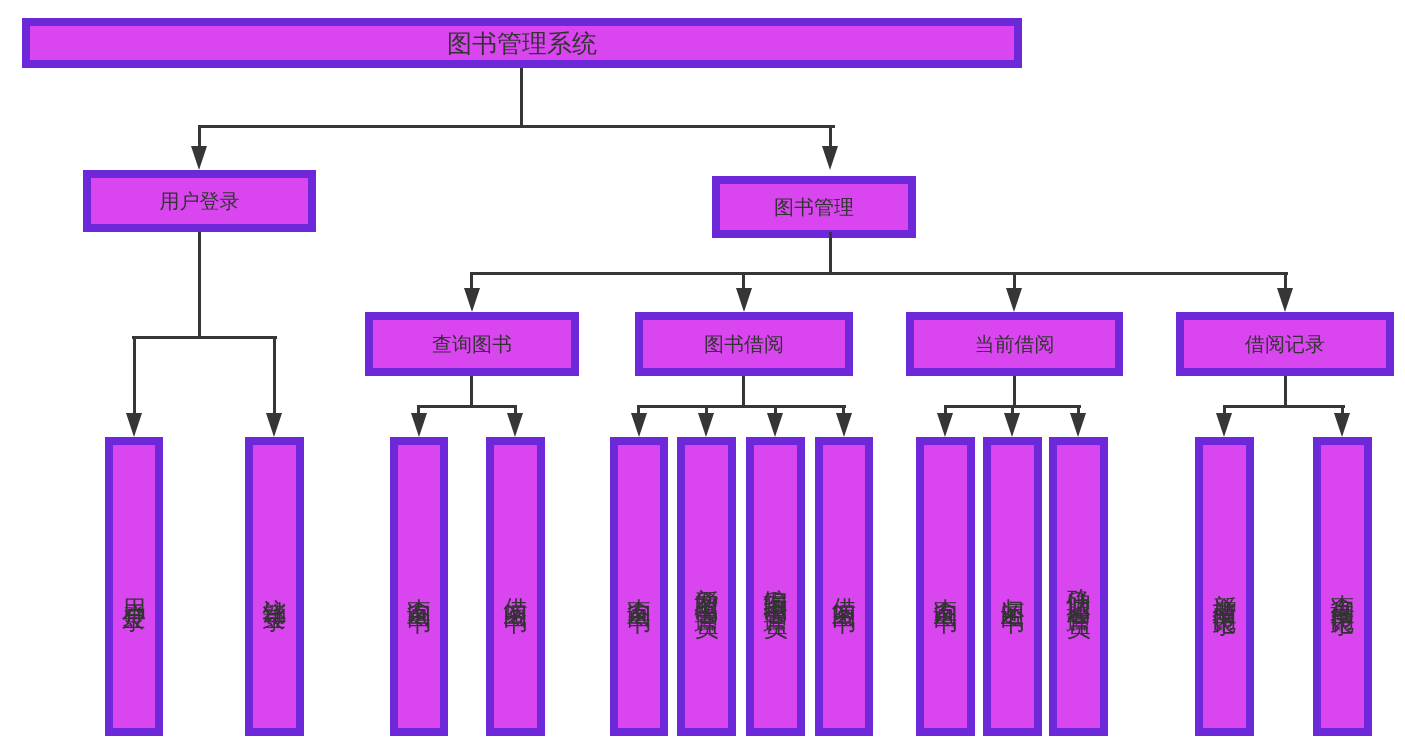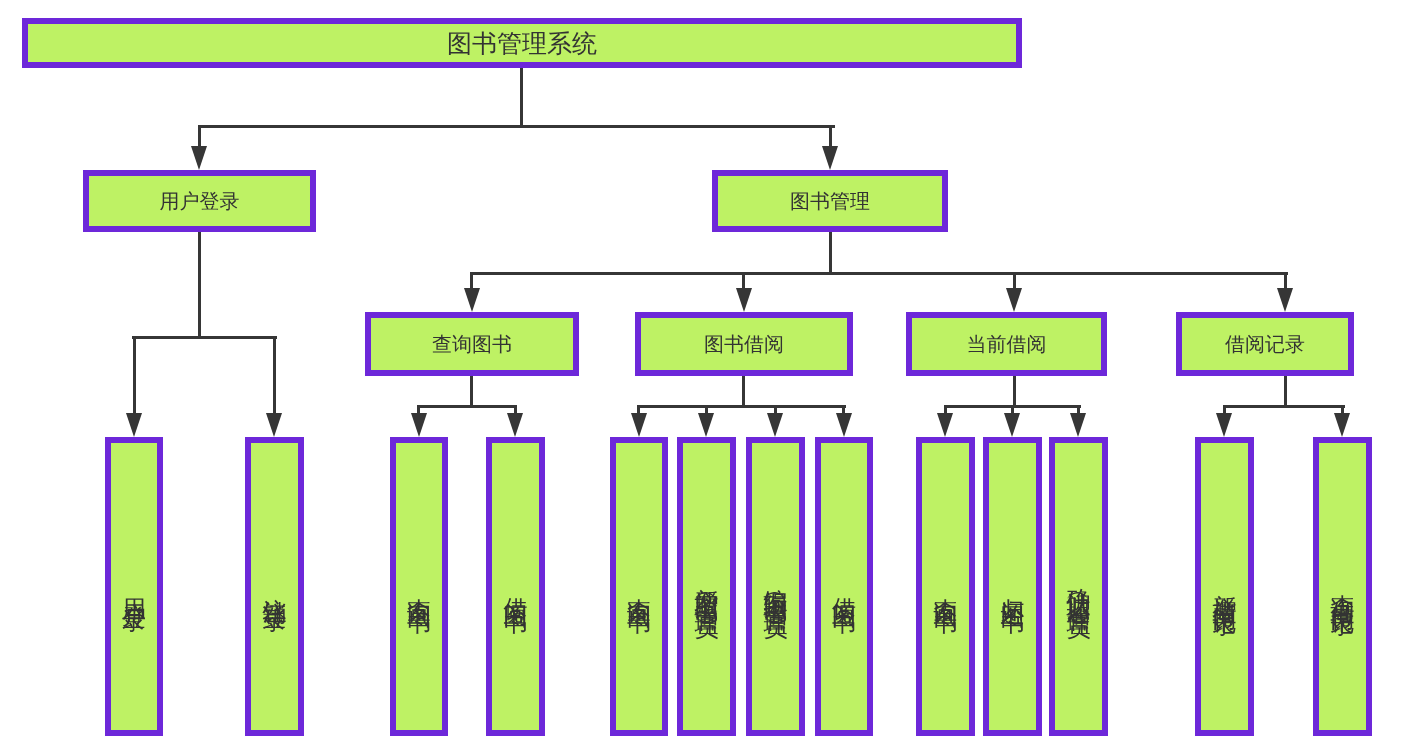--- a/index.html
+++ b/index.html
@@ -1,22 +1,22 @@
 <!DOCTYPE html>
 <html><head>
 <meta charset="utf-8">
 <style>
   html,body{margin:0;padding:0;background:#ffffff;}
   #stage{
     position:relative;width:1405px;height:747px;background:#ffffff;overflow:hidden;
     font-family:"Liberation Sans","DejaVu Sans",sans-serif;color:#333333;
   }
   .box{
-    position:absolute;box-sizing:border-box;background:#bef264;
-    border:6px solid #6d28d9;display:flex;align-items:center;justify-content:center;
+    position:absolute;box-sizing:border-box;background:#d946ef;
+    border:8px solid #6d28d9;display:flex;align-items:center;justify-content:center;
   }
   .hlabel{font-size:20px;color:#333333;white-space:nowrap;}
   .title .hlabel{font-size:25px;}
   .vlabel{
     writing-mode:vertical-rl;text-orientation:mixed;
     font-size:24px;line-height:1;letter-spacing:4px;color:#333333;
   }
   .line{position:absolute;background:#363636;}
   .tri{
     position:absolute;width:0;height:0;
@@ -40,21 +40,21 @@
   <div class="line" style="left:520px;top:68px;width:3px;height:60px;"></div>
   <div class="line" style="left:198px;top:125px;width:637px;height:3px;"></div>
   <div class="line" style="left:198px;top:125px;width:3px;height:24px;"></div>
   <div class="tri" style="left:191px;top:146px;"></div>
   <div class="line" style="left:829px;top:125px;width:3px;height:24px;"></div>
   <div class="tri" style="left:822px;top:146px;"></div>
 
   <div class="box" style="left:83px;top:170px;width:233px;height:62px;">
     <span class="hlabel">用户登录</span>
   </div>
-  <div class="box" style="left:712px;top:170px;width:236px;height:62px;font-family:Liberation Mono, monospace;">
+  <div class="box" style="left:712px;top:176px;width:204px;height:62px;font-family:Liberation Mono, monospace;">
     <span class="hlabel">图书管理</span>
   </div>
 
   <div class="line" style="left:198px;top:232px;width:3px;height:106px;"></div>
   <div class="line" style="left:132px;top:336px;width:145px;height:3px;"></div>
   <div class="line" style="left:133px;top:336px;width:3px;height:79px;"></div>
   <div class="tri" style="left:126px;top:413px;"></div>
   <div class="line" style="left:273px;top:336px;width:3px;height:79px;"></div>
   <div class="tri" style="left:266px;top:413px;"></div>
 
@@ -75,24 +75,24 @@
   <div class="tri" style="left:1006px;top:288px;"></div>
   <div class="line" style="left:1284px;top:272px;width:3px;height:19px;"></div>
   <div class="tri" style="left:1277px;top:288px;"></div>
 
   <div class="box" style="left:365px;top:312px;width:214px;height:64px;">
     <span class="hlabel">查询图书</span>
   </div>
   <div class="box" style="left:635px;top:312px;width:218px;height:64px;justify-content:center;">
     <span class="hlabel">图书借阅</span>
   </div>
-  <div class="box" style="left:906px;top:312px;width:201px;height:64px;">
+  <div class="box" style="left:906px;top:312px;width:217px;height:64px;">
     <span class="hlabel">当前借阅</span>
   </div>
-  <div class="box" style="left:1176px;top:312px;width:178px;height:64px;">
+  <div class="box" style="left:1176px;top:312px;width:218px;height:64px;">
     <span class="hlabel">借阅记录</span>
   </div>
 
   <div class="line" style="left:470px;top:376px;width:3px;height:31px;"></div>
   <div class="line" style="left:417px;top:405px;width:100px;height:3px;"></div>
   <div class="line" style="left:417px;top:405px;width:3px;height:11px;"></div>
   <div class="tri" style="left:411px;top:413px;"></div>
   <div class="line" style="left:514px;top:405px;width:3px;height:11px;"></div>
   <div class="tri" style="left:507px;top:413px;"></div>
 

